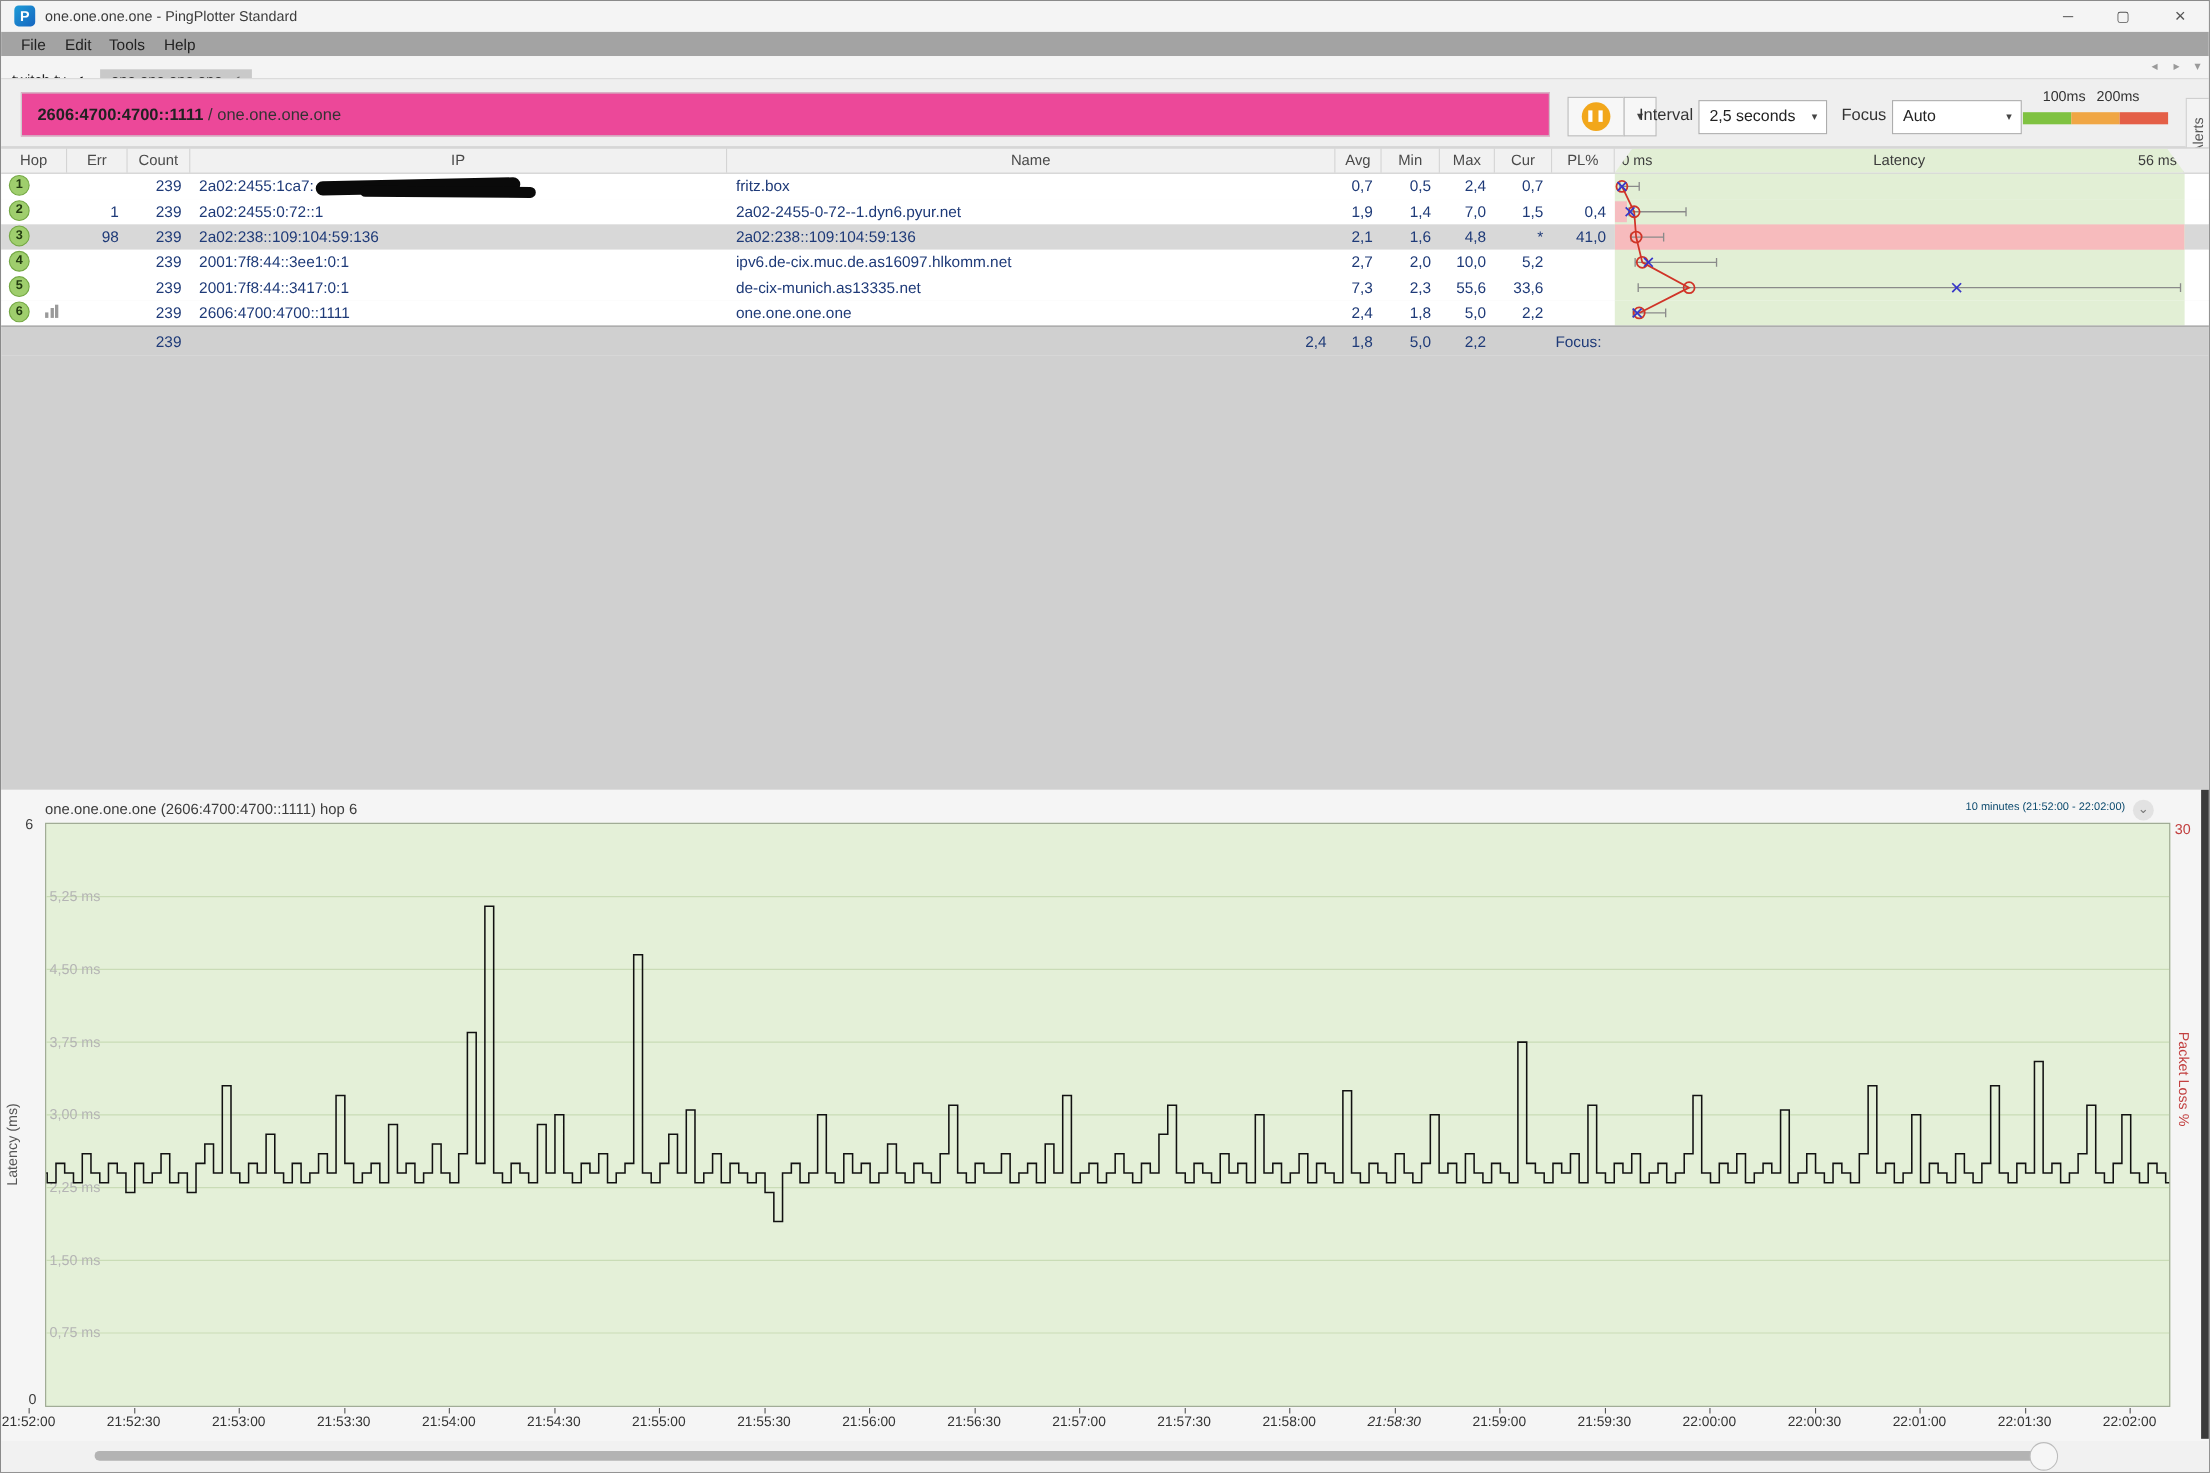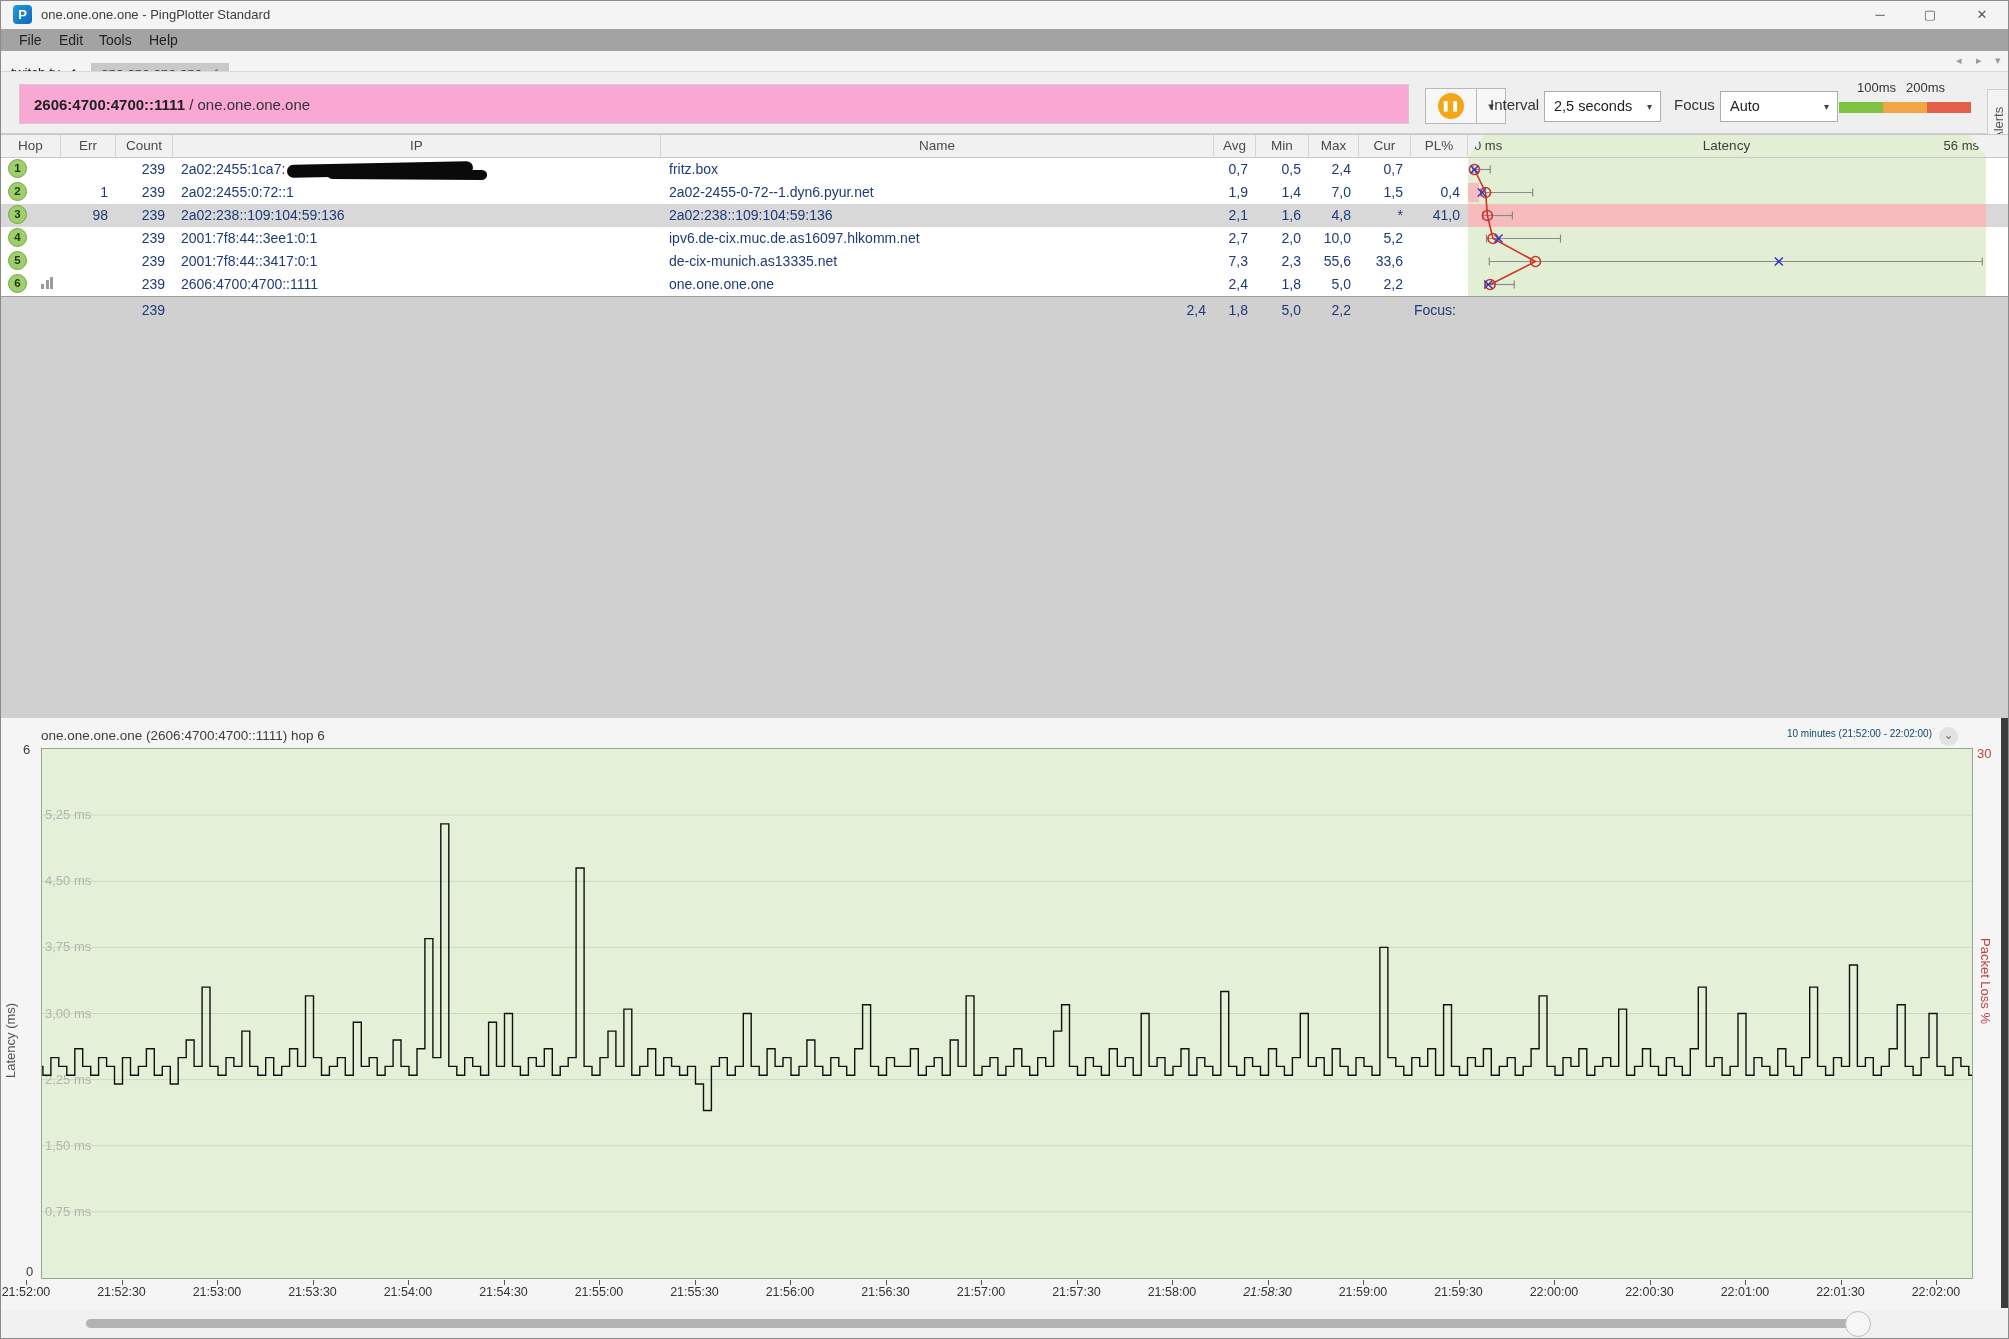--- a/index.html
+++ b/index.html
@@ -21,21 +21,21 @@
   .tabbar{position:absolute;left:0;top:50px;width:100%;height:20px;background:#f4f4f4;}
   .tab{position:absolute;top:12px;height:20px;font-size:13.5px;color:#222;line-height:20px;
        padding:0 10px;white-space:nowrap;}
   .tab .check{font-size:12px;margin-left:7px;color:#111;}
   .tab.active{background:#c9c9c9;color:#333;}
   .tab.active .check{color:#666;}
   .tabnav{position:absolute;top:3px;font-size:11px;color:#9a9a9a;}
   
   .controlbar{position:absolute;left:0;top:70px;width:100%;height:63px;background:#efefef;
               border-top:1px solid #d9d9d9;border-bottom:1px solid #cfcfcf;box-sizing:border-box;}
-  .target-field{position:absolute;left:18px;top:12px;width:1390px;height:40px;background:#f9a8d4;
+  .target-field{position:absolute;left:18px;top:12px;width:1390px;height:40px;background:#ec4899;
                 border:1px solid #ccc;line-height:40px;padding-left:14px;font-size:15px;color:#333;
                 box-sizing:border-box;white-space:nowrap;}
   .target-field b{color:#222;}
   .splitbtn{position:absolute;top:16px;height:36px;background:#f7f7f7;border:1px solid #b9b9b9;
             box-sizing:border-box;}
   .pause-btn{left:1424px;width:52px;}
   .pause-circle{position:absolute;left:12px;top:4px;width:26px;height:26px;border-radius:50%;
                 background:#f2a71b;color:#fff;font-size:10px;line-height:26px;text-align:center;
                 letter-spacing:1px;font-weight:bold;}
   .pause-drop{left:1475px;width:30px;text-align:center;line-height:34px;font-size:11px;color:#444;}

